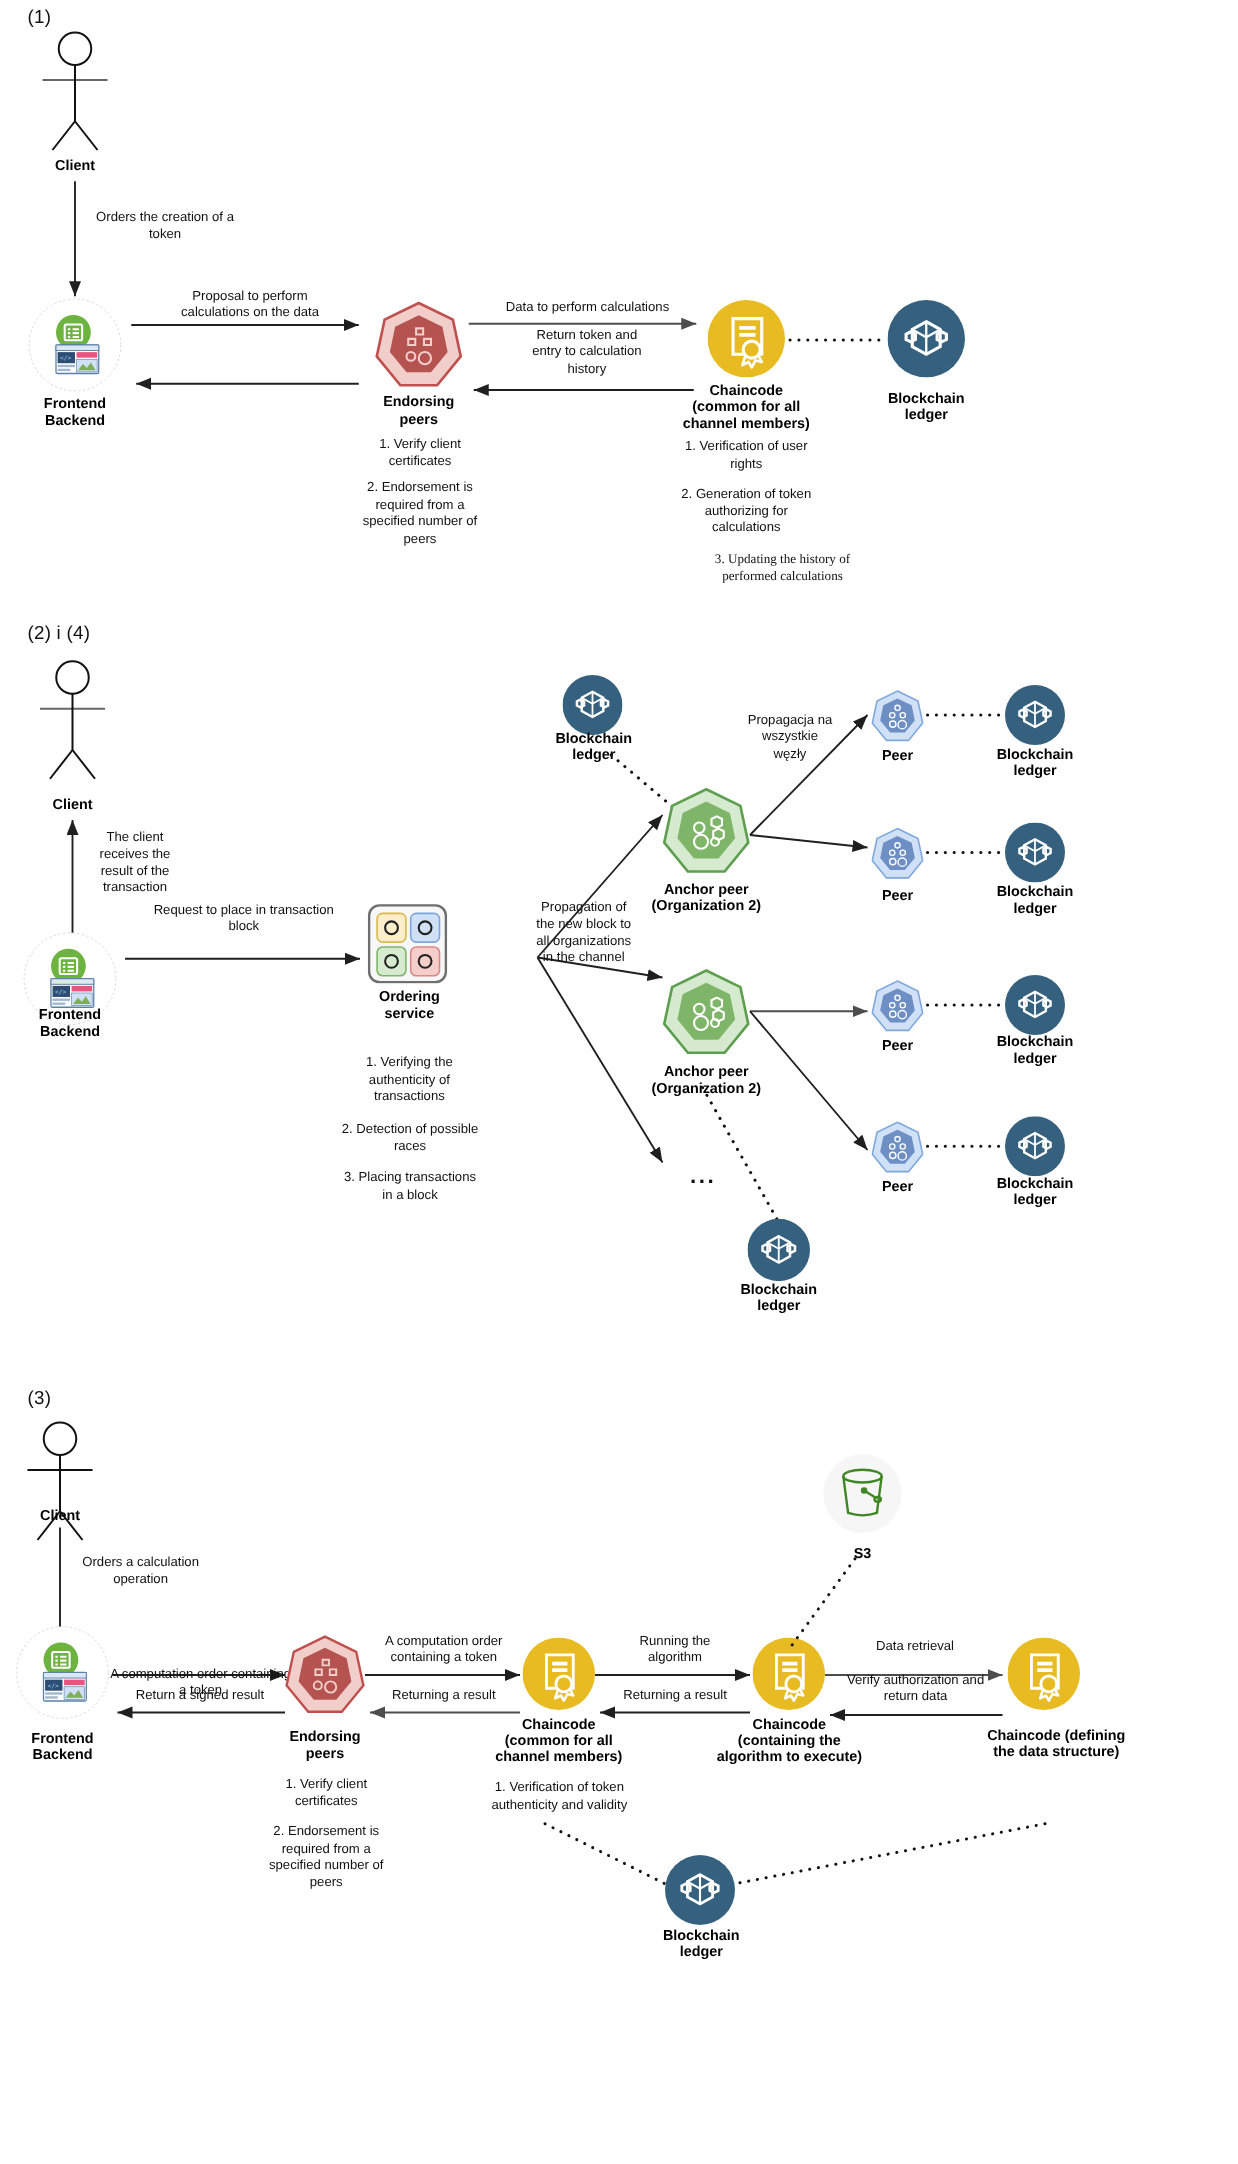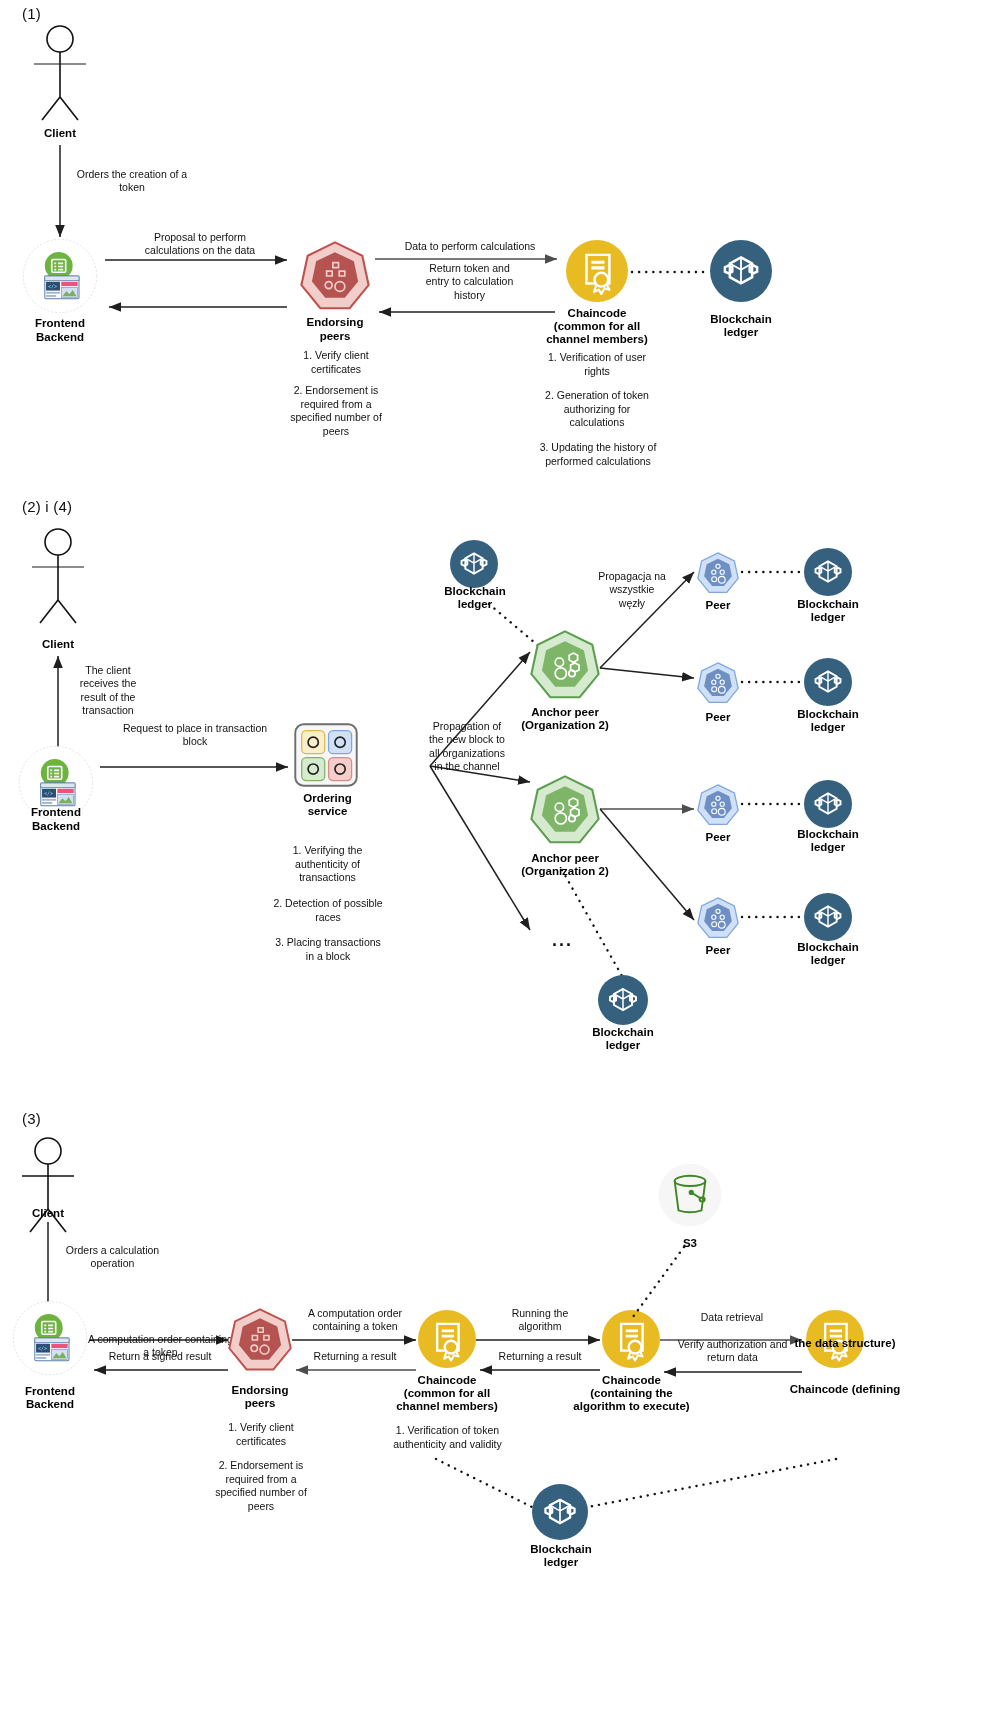--- a/index.html
+++ b/index.html
@@ -193,21 +193,21 @@
     <use href="#sym-cert" width="62" height="62"></use>
   </svg>
   <div class="abs node-title" style="left:527px;top:306px;width:140px;">Chaincode</div>
   <div class="abs node-title" style="left:527px;top:319px;width:140px;">(common for all</div>
   <div class="abs node-title" style="left:527px;top:332px;width:140px;">channel members)</div>
   <div class="abs node-note" style="left:527px;top:351px;width:140px;white-space:pre-line;">1. Verification of user
 rights</div>
   <div class="abs node-note" style="left:527px;top:389px;width:140px;white-space:pre-line;">2. Generation of token
 authorizing for
 calculations</div>
-  <div class="abs node-note" style="left:518px;top:441px;width:160px;white-space:pre-line;">3. Updating the history of
+  <div class="abs node-note" style="left:546px;top:441px;width:160px;white-space:pre-line;font-family:Liberation Serif, serif;">3. Updating the history of
 performed calculations</div>
 
   <svg class="abs" style="left:630px;top:265px;" width="82" height="14">
     <line class="dotline" x1="2" y1="7" x2="80" y2="7"></line>
   </svg>
 
   <svg class="abs" style="left:710px;top:240px;" width="62" height="62">
     <use href="#sym-ledger" width="62" height="62"></use>
   </svg>
   <div class="abs node-title" style="left:681px;top:312px;width:120px;">Blockchain</div>
@@ -452,21 +452,21 @@
     <line class="arrowline" x1="142" y1="52" x2="4" y2="52" marker-end="url(#ah)"></line>
   </svg>
   <div class="abs edge-label" style="left:662px;top:1311px;width:140px;">Data retrieval</div>
   <div class="abs edge-label" style="left:655px;top:1338px;width:155px;white-space:pre-line;">Verify authorization and
 return data</div>
 
   <svg class="abs" style="left:806px;top:1310px;" width="58" height="58">
     <use href="#sym-cert" width="58" height="58"></use>
   </svg>
   <div class="abs node-title" style="left:765px;top:1382px;width:160px;">Chaincode (defining</div>
-  <div class="abs node-title" style="left:765px;top:1336px;width:160px;">the data structure)</div>
+  <div class="abs node-title" style="left:765px;top:1395px;width:160px;">the data structure)</div>
 
   <svg class="abs" style="left:430px;top:1455px;" width="420" height="60">
     <line class="dotline" x1="6" y1="4" x2="102" y2="52"></line>
     <line class="dotline" x1="406" y1="4" x2="158" y2="52"></line>
   </svg>
   <svg class="abs" style="left:532px;top:1484px;" width="56" height="56">
     <use href="#sym-ledger" width="56" height="56"></use>
   </svg>
   <div class="abs node-title" style="left:515px;top:1542px;width:92px;">Blockchain</div>
   <div class="abs node-title" style="left:515px;top:1555px;width:92px;">ledger</div>

